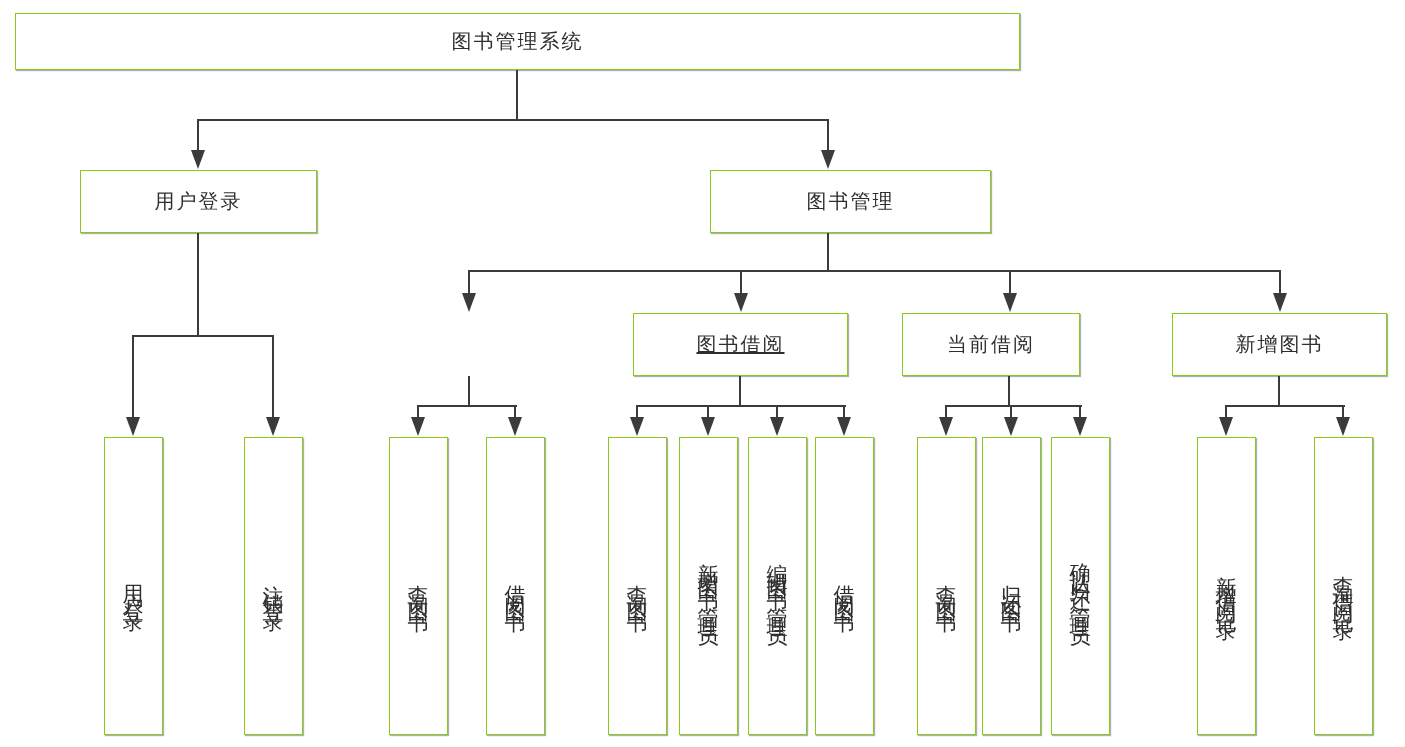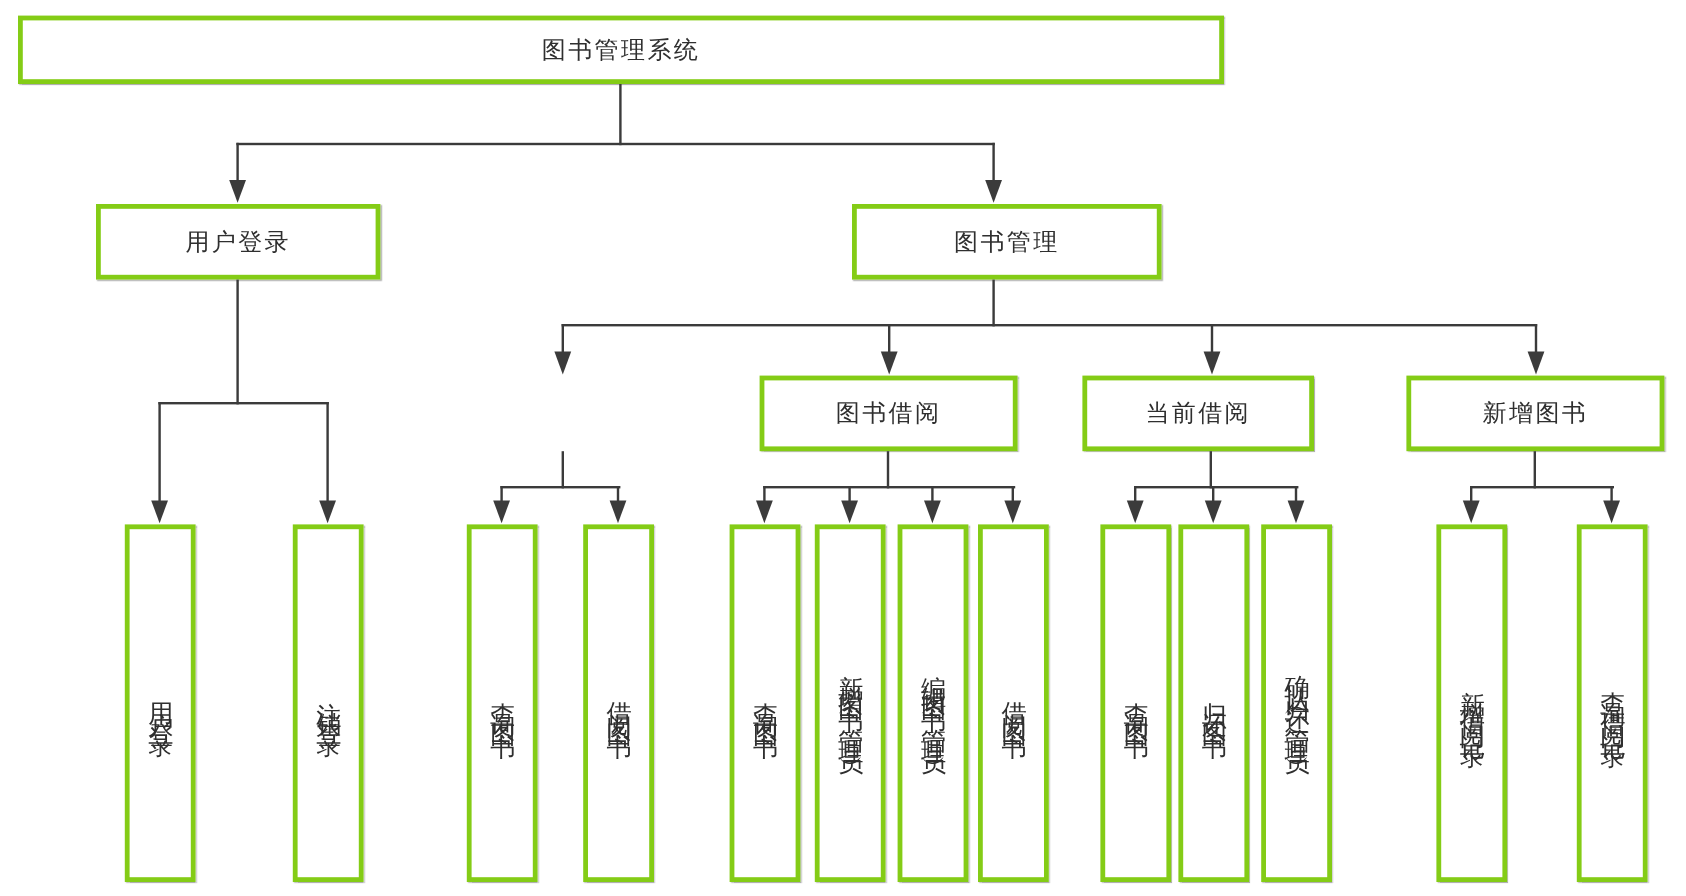--- a/index.html
+++ b/index.html
@@ -8,21 +8,21 @@
     width: 1405px;
     height: 747px;
     background: #ffffff;
     font-family: "Liberation Sans", sans-serif;
     overflow: hidden;
   }
   .box {
     position: absolute;
     box-sizing: border-box;
     background: #ffffff;
-    border: 4px solid #84cc16;
+    border: 1px solid #84cc16;
     box-shadow: 1px 1px 1px rgba(80,80,80,0.45);
     display: flex;
     align-items: center;
     justify-content: center;
     color: #2f2f2f;
   }
   .hbox {
     font-size: 20px;
     letter-spacing: 2px;
     white-space: nowrap;
@@ -66,42 +66,42 @@
   <div class="box hbox" style="left:15px; top:13px; width:1005px; height:57px;">图书管理系统</div>
 
   <div class="line" style="left:516px; top:70px; width:2px; height:51px;"></div>
   <div class="line" style="left:197px; top:119px; width:632px; height:2px;"></div>
   <div class="line" style="left:197px; top:119px; width:2px; height:34px;"></div>
   <div class="arrow" style="left:191px; top:150px;"></div>
   <div class="line" style="left:827px; top:119px; width:2px; height:34px;"></div>
   <div class="arrow" style="left:821px; top:150px;"></div>
 
   <div class="box hbox" style="left:80px; top:170px; width:237px; height:63px;">用户登录</div>
-  <div class="box hbox" style="left:710px; top:170px; width:258px; height:63px;">图书管理</div>
+  <div class="box hbox" style="left:710px; top:170px; width:281px; height:63px;">图书管理</div>
 
   <div class="line" style="left:197px; top:233px; width:2px; height:104px;"></div>
   <div class="line" style="left:132px; top:335px; width:142px; height:2px;"></div>
   <div class="line" style="left:132px; top:335px; width:2px; height:84px;"></div>
   <div class="arrow" style="left:126px; top:417px;"></div>
   <div class="line" style="left:272px; top:335px; width:2px; height:84px;"></div>
   <div class="arrow" style="left:266px; top:417px;"></div>
 
   <div class="line" style="left:827px; top:233px; width:2px; height:39px;"></div>
   <div class="line" style="left:468px; top:270px; width:813px; height:2px;"></div>
   <div class="line" style="left:468px; top:270px; width:2px; height:24px;"></div>
   <div class="arrow" style="left:462px; top:293px;"></div>
   <div class="line" style="left:740px; top:270px; width:2px; height:24px;"></div>
   <div class="arrow" style="left:734px; top:293px;"></div>
   <div class="line" style="left:1009px; top:270px; width:2px; height:24px;"></div>
   <div class="arrow" style="left:1003px; top:293px;"></div>
   <div class="line" style="left:1279px; top:270px; width:2px; height:24px;"></div>
   <div class="arrow" style="left:1273px; top:293px;"></div>
 
-  <div class="box hbox" style="left:633px; top:313px; width:215px; height:63px;">图书借阅</div>
-  <div class="box hbox" style="left:902px; top:313px; width:193px; height:63px;">当前借阅</div>
+  <div class="box hbox" style="left:633px; top:313px; width:215px; height:63px;text-decoration:underline;">图书借阅</div>
+  <div class="box hbox" style="left:902px; top:313px; width:178px; height:63px;">当前借阅</div>
   <div class="box hbox" style="left:1172px; top:313px; width:215px; height:63px;">新增图书</div>
 
   <div class="line" style="left:468px; top:376px; width:2px; height:31px;"></div>
   <div class="line" style="left:417px; top:405px; width:100px; height:2px;"></div>
   <div class="line" style="left:417px; top:405px; width:2px; height:14px;"></div>
   <div class="arrow" style="left:411px; top:417px;"></div>
   <div class="line" style="left:514px; top:405px; width:2px; height:14px;"></div>
   <div class="arrow" style="left:508px; top:417px;"></div>
 
   <div class="line" style="left:739px; top:376px; width:2px; height:31px;"></div>

